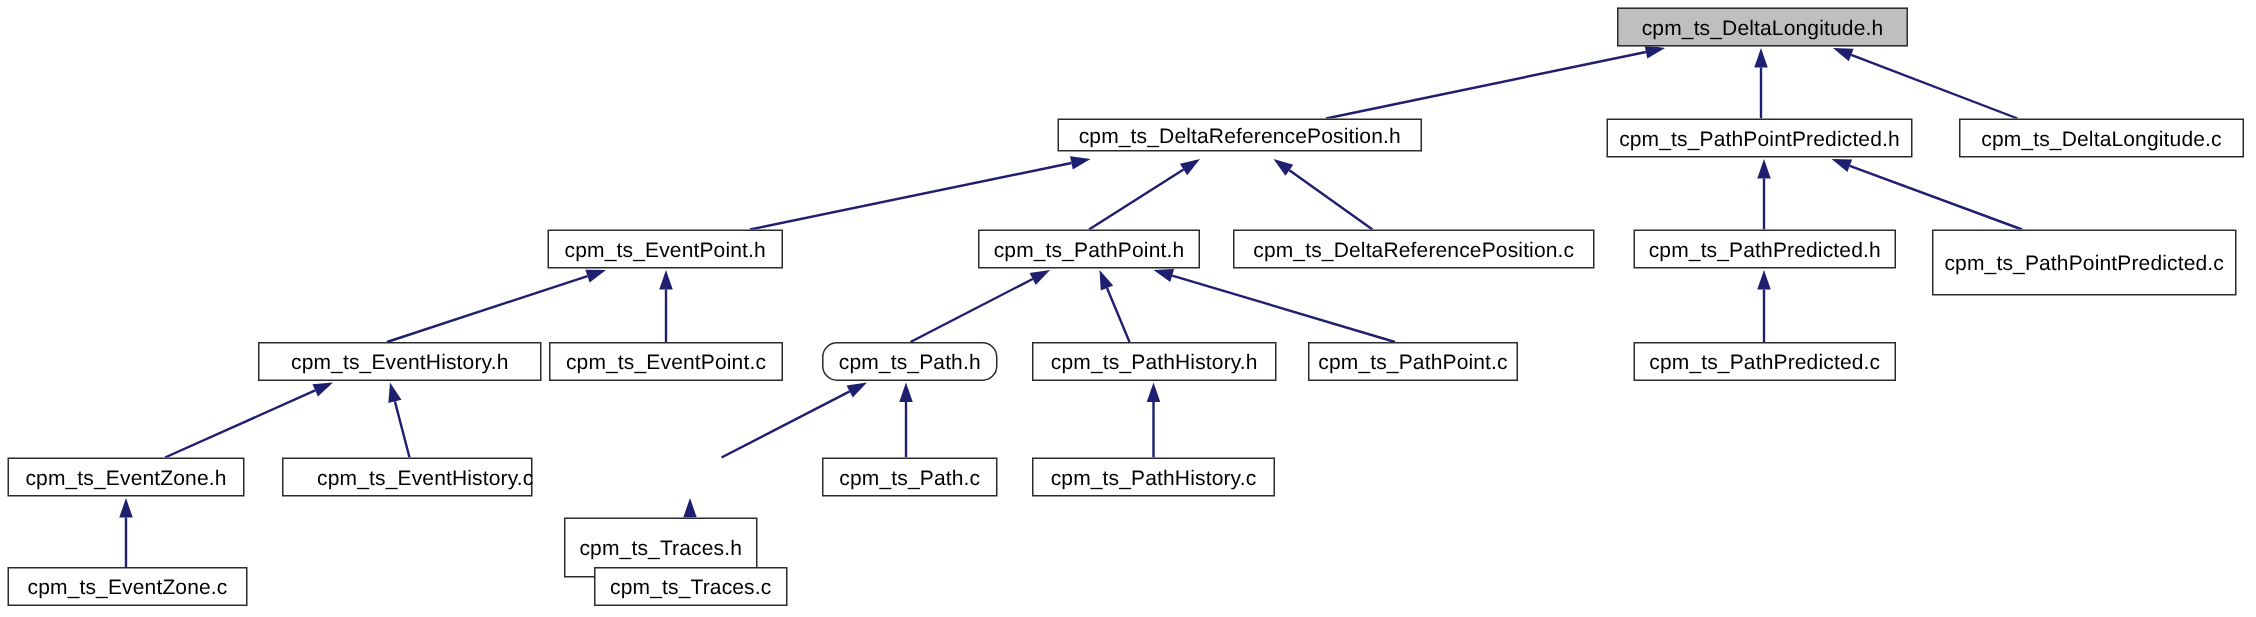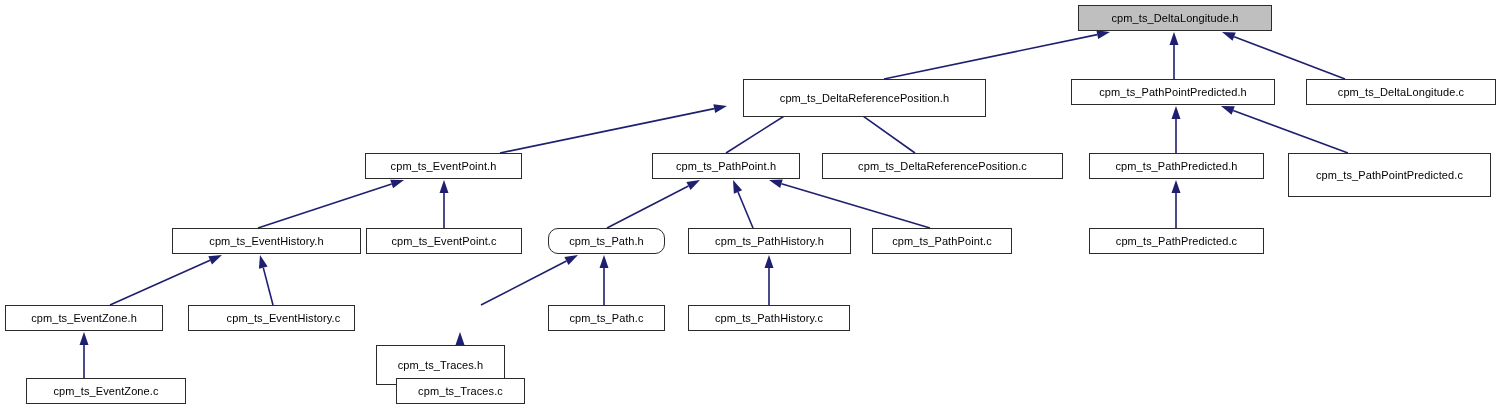--- a/index.html
+++ b/index.html
@@ -24,21 +24,21 @@
     width: 1504px;
     height: 411px;
     pointer-events: none;
   }
   .node {
     position: absolute;
     box-sizing: border-box;
     border: 1px solid #2b2b2b;
     background: #ffffff;
     color: #000000;
-    font-size: 11px;
+    font-size: 14px;
     line-height: 1;
     display: flex;
     align-items: center;
     justify-content: center;
     white-space: nowrap;
     letter-spacing: 0.1px;
     z-index: 2;
   }
   .node.root {
     background: #bfbfbf;
@@ -136,21 +136,21 @@
       </g>
       <g>
         <line x1="460" y1="378" x2="460" y2="345" stroke="#1f1f70" stroke-width="1.6"></line>
         <polygon points="460,332 464.5,345 455.5,345" fill="#1f1f70"></polygon>
       </g>
     </svg>
   <div id="node-layer">
       <div class="node root" style="left: 1078px; top: 5px; width: 194px; height: 26px;">
         <span class="node-label">cpm_ts_DeltaLongitude.h</span>
       </div>
-      <div class="node" style="left: 705px; top: 79px; width: 243px; height: 38px; margin-left: 38px;">
+      <div class="node" style="left: 705px; top: 79px; width: 243px; height: 22px;">
         <span class="node-label">cpm_ts_DeltaReferencePosition.h</span>
       </div>
       <div class="node" style="left: 1071px; top: 79px; width: 204px; height: 26px;">
         <span class="node-label">cpm_ts_PathPointPredicted.h</span>
       </div>
       <div class="node" style="left: 1306px; top: 79px; width: 190px; height: 26px;">
         <span class="node-label">cpm_ts_DeltaLongitude.c</span>
       </div>
       <div class="node" style="left: 365px; top: 153px; width: 157px; height: 26px;">
         <span class="node-label">cpm_ts_EventPoint.h</span>
@@ -193,20 +193,20 @@
       </div>
       <div class="node" style="left: 376px; top: 305px; width: 129px; height: 40px; margin-top: 40px;">
         <span class="node-label">cpm_ts_Traces.h</span>
       </div>
       <div class="node" style="left: 548px; top: 305px; width: 117px; height: 26px;">
         <span class="node-label">cpm_ts_Path.c</span>
       </div>
       <div class="node" style="left: 688px; top: 305px; width: 162px; height: 26px;">
         <span class="node-label">cpm_ts_PathHistory.c</span>
       </div>
-      <div class="node" style="left: 5px; top: 378px; width: 160px; height: 26px; margin-left: 21px;">
+      <div class="node" style="left: 5px; top: 378px; width: 160px; height: 26px;">
         <span class="node-label">cpm_ts_EventZone.c</span>
       </div>
       <div class="node" style="left: 396px; top: 378px; width: 129px; height: 26px;">
         <span class="node-label">cpm_ts_Traces.c</span>
       </div>
     </div>
 </div>
 
 </body></html>

